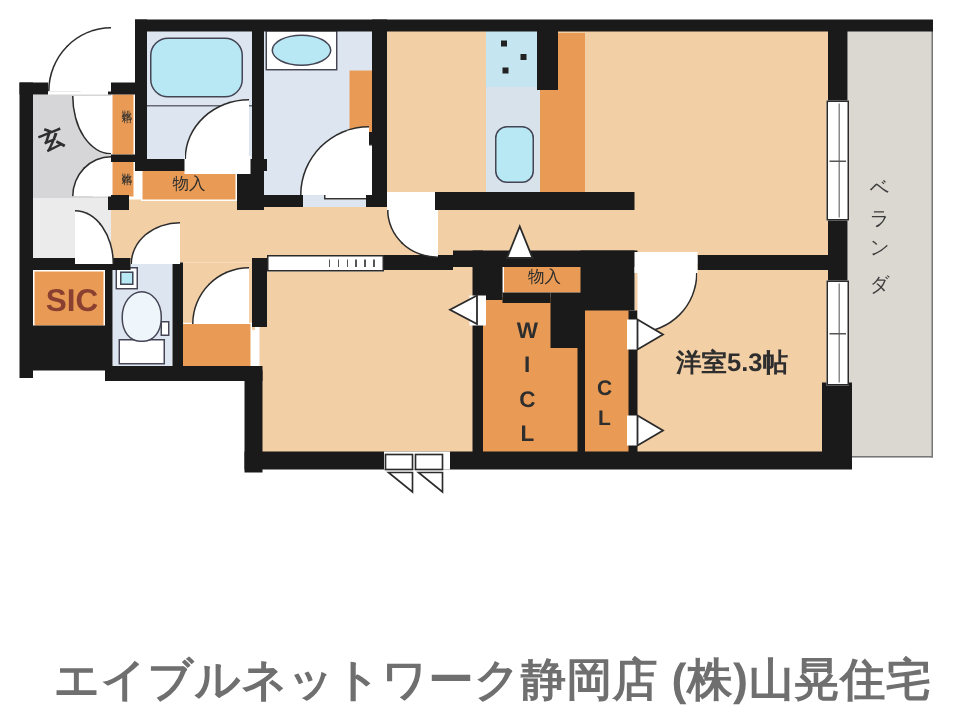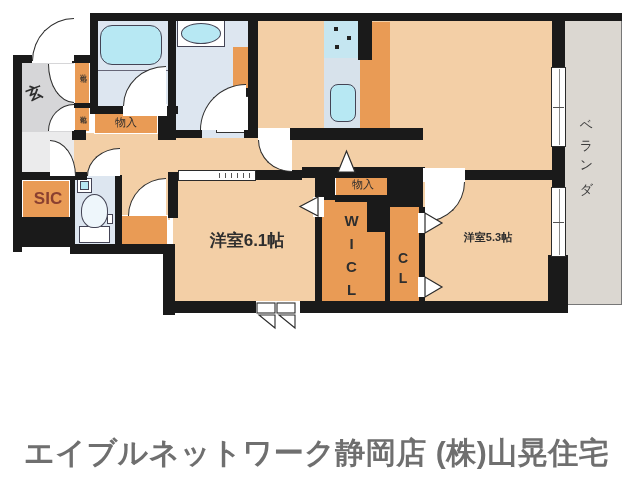--- a/index.html
+++ b/index.html
@@ -152,26 +152,25 @@
     <polygon points="338,172 346.5,151 355,172" fill="#fff" stroke="#2b2b2b" stroke-width="1.2"></polygon>
     <polygon points="318,197 300,206.5 318,216" fill="#fff" stroke="#2b2b2b" stroke-width="1.2"></polygon>
     <polygon points="425,213 442,223 425,233" fill="#fff" stroke="#2b2b2b" stroke-width="1.2"></polygon>
     <polygon points="425,277 442,287 425,297" fill="#fff" stroke="#2b2b2b" stroke-width="1.2"></polygon>
     <rect x="257" y="303" width="18" height="10" fill="#fff" stroke="#2b2b2b" stroke-width="1.1"></rect>
     <polygon points="259,315 275,315 275,328" fill="#fff" stroke="#2b2b2b" stroke-width="1.1"></polygon>
     <rect x="277" y="303" width="18" height="10" fill="#fff" stroke="#2b2b2b" stroke-width="1.1"></rect>
     <polygon points="279,315 295,315 295,328" fill="#fff" stroke="#2b2b2b" stroke-width="1.1"></polygon>
   </svg>
 
-  <div class="abs lbl c" style="left:183px;top:229px;width:128px;font-size:17px;font-weight:bold;">洋室6.1帖</div>
-  <div class="abs lbl c" style="left:426px;top:230px;width:124px;font-size:11px;font-weight:bold;">洋室5.3帖</div>
+  <div class="abs lbl c" style="left:426px;top:230px;width:124px;font-size:17px;font-weight:bold;">洋室5.3帖</div>
   <div class="abs lbl vert" style="left:343px;top:212px;font-size:15px;font-weight:bold;letter-spacing:6px;">WICL</div>
   <div class="abs lbl vert" style="left:395px;top:250px;font-size:14px;font-weight:bold;letter-spacing:4px;">CL</div>
   <div class="abs lbl vert" style="left:577px;top:110px;font-size:13px;letter-spacing:6px;color:#3c3c3c;">ベランダ</div>
   <div class="abs lbl" style="left:27px;top:83px;font-size:16px;font-weight:bold;transform:rotate(-22deg);">玄</div>
-  <div class="abs lbl c" style="left:22px;top:189px;width:52px;font-size:17px;font-weight:bold;color:var(--sic-text,#8a4030);">SIC</div>
+  <div class="abs lbl c" style="left:22px;top:189px;width:52px;font-size:21px;font-weight:bold;color:var(--sic-text,#8a4030);">SIC</div>
   <div class="abs lbl c" style="left:94px;top:115px;width:64px;font-size:11px;">物入</div>
   <div class="abs lbl c" style="left:335px;top:177px;width:56px;font-size:11px;">物入</div>
   <div class="abs lbl vert" style="left:78px;top:68px;font-size:7px;letter-spacing:2px;">靴箱</div>
   <div class="abs lbl vert" style="left:78px;top:110px;font-size:7px;letter-spacing:1px;">靴箱</div>
 
-  <div class="abs" id="footer-caption" style="left:24px;top:433px;text-align:right;">エイブルネットワーク静岡店 (株)山晃住宅</div>
+  <div class="abs" id="footer-caption" style="left:36px;top:433px;text-align:right;">エイブルネットワーク静岡店 (株)山晃住宅</div>
 </div>
 
 </body></html>

